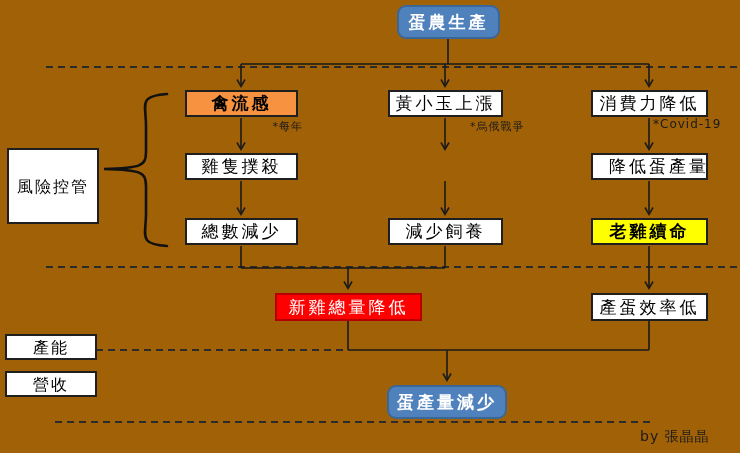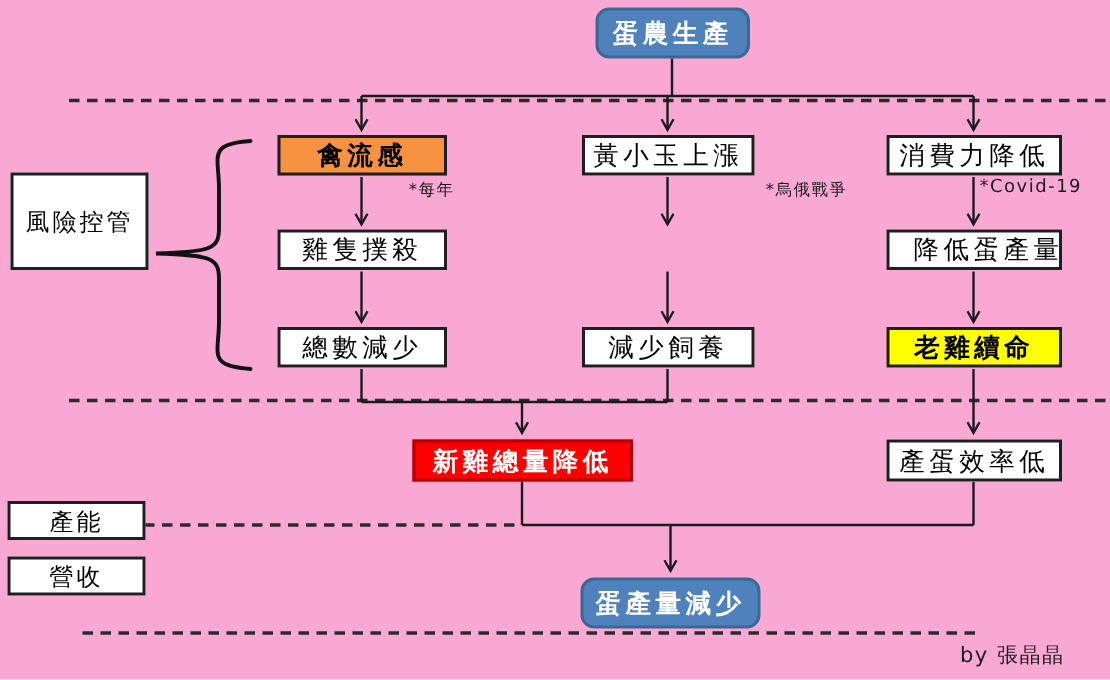--- a/index.html
+++ b/index.html
@@ -1,32 +1,32 @@
 <!DOCTYPE html>
 <html><head>
 <meta charset="utf-8">
 <style>
   html,body { margin:0; padding:0; background:#ffffff; }
   .canvas {
-    position:relative; width:740px; height:453px; background:#f9a8d4;
+    position:relative; width:740px; height:453px; background:#a16207;
     font-family:"DejaVu Sans", sans-serif; overflow:hidden;
   }
   svg.wires { position:absolute; left:0; top:0; width:740px; height:453px; }
   .node {
     position:absolute; box-sizing:border-box;
     display:flex; align-items:center; justify-content:center;
     font-size:17px; letter-spacing:3px; color:#000; white-space:nowrap;
   }
   .plain  { background:#ffffff; border:2px solid #1f1f1f; }
   .blue   { background:#4f81bd; border:2px solid #3a6795; border-radius:9px;
             color:#ffffff; font-weight:bold; }
   .orange { background:#f79240; border:2px solid #1f1f1f; font-weight:bold; }
   .pink   { background:#f2c3c3; border:2px solid #8f3836; font-weight:bold; }
   .yellow { background:#ffff00; border:2px solid #1f1f1f; font-weight:bold; }
-  .red    { background:#fe0000; border:2px solid #b40000; color:#ffffff; font-weight:bold; }
+  .red    { background:#fe0000; border:2px solid #b40000; color:#ffffff; font-weight:normal; }
   .note {
     position:absolute; font-size:11px; letter-spacing:1px; color:#1a1a1a;
     white-space:nowrap;
   }
   .side-box {
     position:absolute; box-sizing:border-box; background:#ffffff;
     border:2px solid #1f1f1f; display:flex; flex-direction:column;
     align-items:center; justify-content:center;
     font-size:16px; letter-spacing:4px; color:#000;
   }
@@ -80,38 +80,38 @@
     <path d="M 167,94 C 138,96 146,104 146,126 L 146,152 C 146,166 141,168 104,169
              C 141,170 146,172 146,186 L 146,214 C 146,236 138,244 167,246" fill="none" stroke="#111111" stroke-width="2.6" stroke-linecap="round"></path>
   </svg>
 
   <div class="node blue" style="left:397px; top:5px; width:103px; height:34px;">蛋農生產</div>
 
   <div class="node orange" style="left:185px; top:90px; width:113px; height:27px;">禽流感</div>
   <div class="note" style="left:238px; top:119px; width:65px; text-align:right;">*每年</div>
 
   <div class="node plain" style="left:388px; top:90px; width:115px; height:27px;">黃小玉上漲</div>
-  <div class="note" style="left:485px; top:119px; width:80px; text-align:right;">*烏俄戰爭</div>
+  <div class="note" style="left:470px; top:119px; width:80px; ">*烏俄戰爭</div>
 
   <div class="node plain" style="left:591px; top:90px; width:117px; height:27px;">消費力降低</div>
   <div class="note" style="left:653px; top:117px; width:80px; text-align:left; font-size:12px;">*Covid-19</div>
 
   <div class="node plain" style="left:185px; top:153px; width:113px; height:27px;">雞隻撲殺</div>
   <div class="node plain" style="left:591px; top:153px; width:117px; height:27px;padding-left:19px;">降低蛋產量</div>
 
   <div class="node plain" style="left:185px; top:218px; width:113px; height:27px;">總數減少</div>
   <div class="node plain" style="left:388px; top:218px; width:115px; height:27px;">減少飼養</div>
   <div class="node yellow" style="left:591px; top:218px; width:117px; height:27px;">老雞續命</div>
 
   <div class="node red" style="left:275px; top:293px; width:147px; height:28px;">新雞總量降低</div>
   <div class="node blue" style="left:387px; top:385px; width:120px; height:34px;">蛋產量減少</div>
 
   <div class="node plain" style="left:591px; top:293px; width:117px; height:28px;">產蛋效率低</div>
 
-  <div class="side-box" style="left:7px; top:115px; width:92px; height:65px;">
+  <div class="side-box" style="left:7px; top:148px; width:92px; height:76px;">
     <div class="line">風險控管</div>
   </div>
 
   <div class="side-box" style="left:5px; top:297px; width:92px; height:26px;margin-top:37px;">
     <div class="line">產能</div>
   </div>
 
   <div class="side-box" style="left:5px; top:371px; width:92px; height:26px;">
     <div class="line">營收</div>
   </div>

